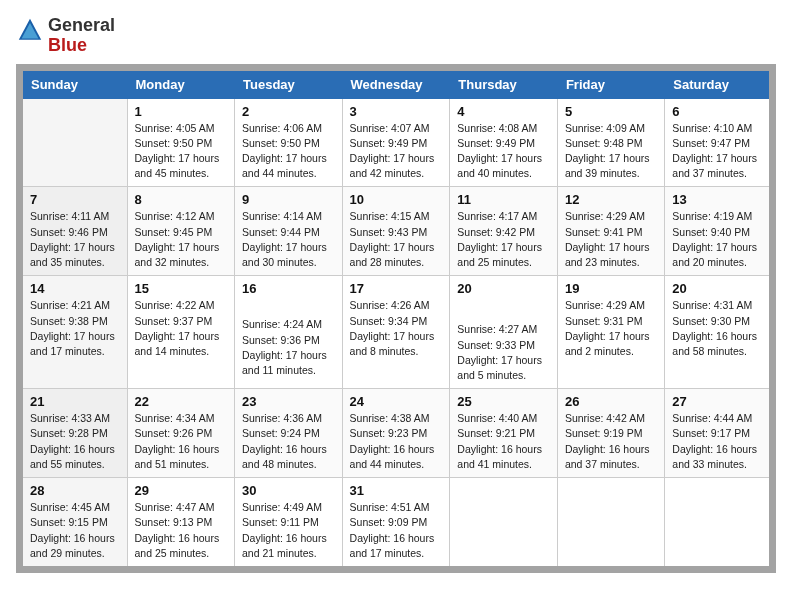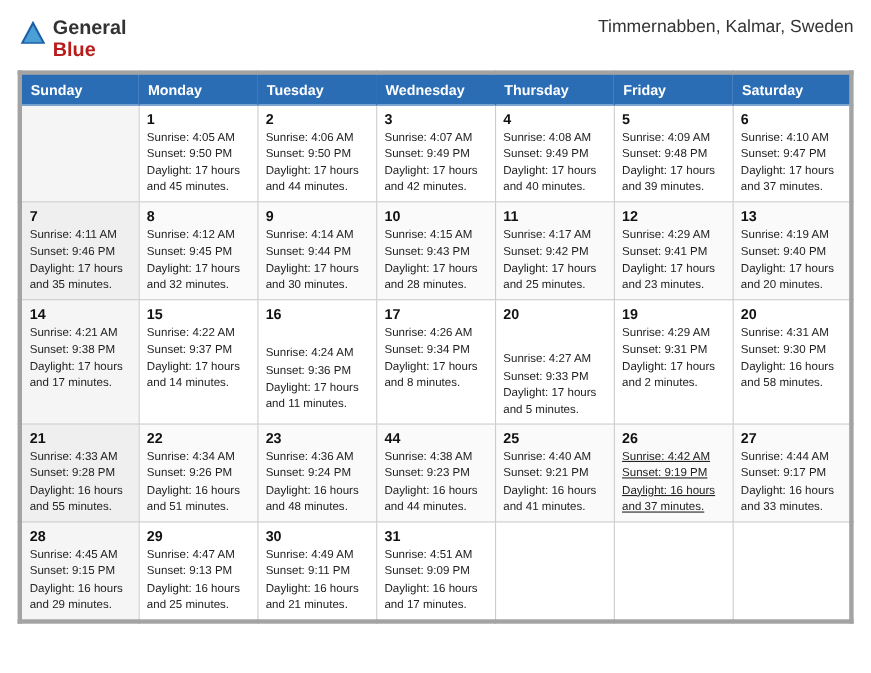--- a/index.html
+++ b/index.html
@@ -41,21 +41,21 @@
       font-weight: bold;
       color: #1a1a1a;
     }
     .location-title {
       font-size: 16px;
       color: #333;
     }
     .calendar-table {
       width: 100%;
       border-collapse: collapse;
-      border: 4px solid #a3a3a3;
+      border: 7px solid #a3a3a3;
     }
     .calendar-table th {
       background-color: #2a6db5;
       color: #fff;
       font-size: 13px;
       font-weight: bold;
       text-align: left;
       padding: 6px 8px;
       border: 1px solid #2a6db5;
     }
@@ -98,21 +98,20 @@
     <svg class="logo-icon" viewBox="0 0 40 40" xmlns="http://www.w3.org/2000/svg">
       <polygon points="20,4 36,34 4,34" fill="#1a5fa8"></polygon>
       <polygon points="20,10 32,32 8,32" fill="#4a9fd4"></polygon>
     </svg>
     <div class="logo-text">
       <span class="logo-general">General</span>
       <span class="logo-blue">Blue</span>
     </div>
   </div>
   <div class="title-area">
-    <div class="location-title">Timmernabben, Kalmar, Sweden</div>
   </div>
 </div>
 
 <table class="calendar-table">
   <thead>
     <tr>
       <th>Sunday</th>
       <th>Monday</th>
       <th>Tuesday</th>
       <th>Wednesday</th>
@@ -262,34 +261,34 @@
 Sunset: 9:26 PM
 Daylight: 16 hours and 51 minutes.</div>
         </td>
         <td>
           <span class="day-number">23</span>
           <div class="day-info" style="white-space: pre-line;">Sunrise: 4:36 AM
 Sunset: 9:24 PM
 Daylight: 16 hours and 48 minutes.</div>
         </td>
         <td>
-          <span class="day-number">44</span>
+          <span class="day-number">24</span>
           <div class="day-info" style="white-space: pre-line;">Sunrise: 4:38 AM
 Sunset: 9:23 PM
 Daylight: 16 hours and 44 minutes.</div>
         </td>
         <td>
           <span class="day-number">25</span>
           <div class="day-info" style="white-space: pre-line;">Sunrise: 4:40 AM
 Sunset: 9:21 PM
 Daylight: 16 hours and 41 minutes.</div>
         </td>
         <td>
           <span class="day-number">26</span>
-          <div class="day-info" style="white-space: pre-line; text-decoration: underline;">Sunrise: 4:42 AM
+          <div class="day-info" style="white-space: pre-line;">Sunrise: 4:42 AM
 Sunset: 9:19 PM
 Daylight: 16 hours and 37 minutes.</div>
         </td>
         <td>
           <span class="day-number">27</span>
           <div class="day-info" style="white-space: pre-line;">Sunrise: 4:44 AM
 Sunset: 9:17 PM
 Daylight: 16 hours and 33 minutes.</div>
         </td>
       </tr>

